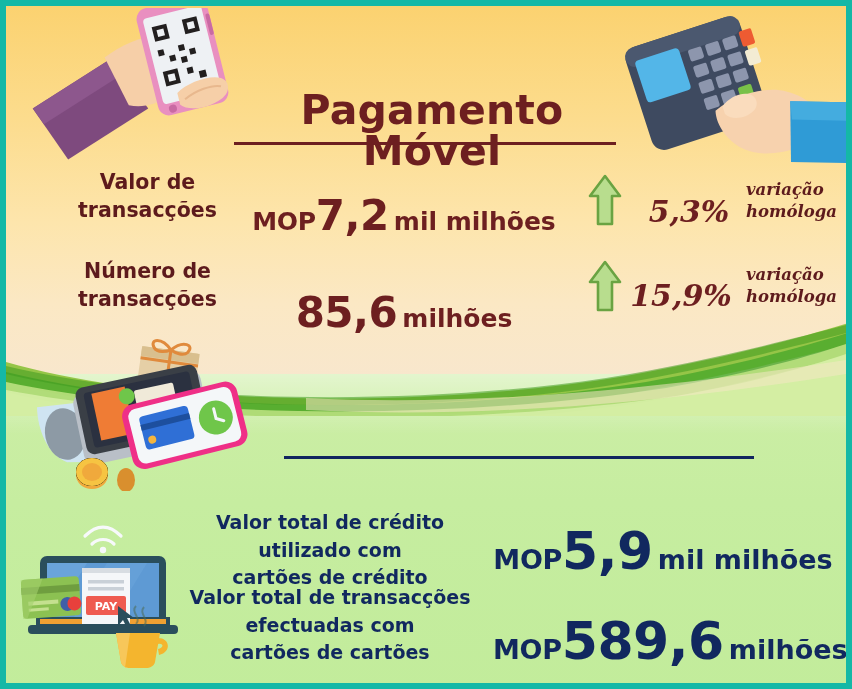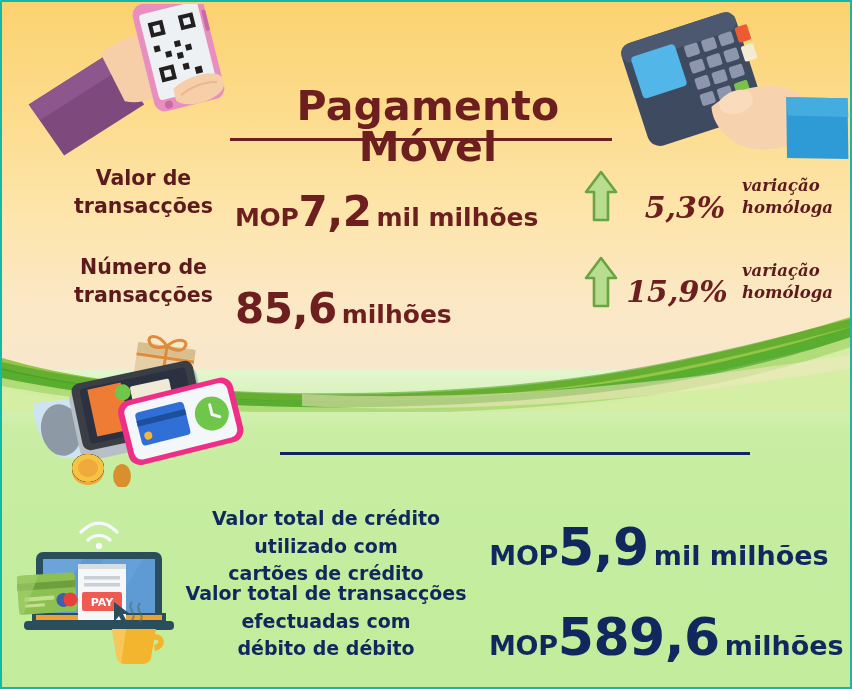--- a/index.html
+++ b/index.html
@@ -4,21 +4,21 @@
 <style>
   html,body{margin:0;padding:0;}
   body{
     width:852px;height:689px;overflow:hidden;
     font-family:"DejaVu Sans",sans-serif;
     background:#ffffff;
   }
   #infographic{
     position:relative;width:852px;height:689px;overflow:hidden;
     box-sizing:border-box;
-    border:2px solid #14b8a6;
+    border:6px solid #14b8a6;
     background:#ffffff;
   }
 
   
   .bg-top{
     position:absolute;left:0;top:0;width:852px;height:372px;
     background:linear-gradient(180deg,#fbd270 0%,#fcdc8d 30%,#fde5ac 58%,#fbe8c4 80%,#f8e7cd 100%);
   }
   .bg-bottom{
     position:absolute;left:0;top:368px;width:852px;height:321px;
@@ -45,21 +45,21 @@
 
   .row{position:absolute;left:0;width:852px;}
   .row-1{top:163px;}
   .row-2{top:246px;}
 
   .lbl{
     position:absolute;left:34px;width:215px;text-align:center;
     font-weight:bold;font-size:20.5px;line-height:1.35;color:#5d1a1c;
   }
   .val{
-    position:absolute;left:233px;width:330px;
+    position:absolute;left:233px;width:330px;text-align:center;
     color:#6d1f20;white-space:nowrap;
   }
   .val .cur{font-weight:bold;font-size:25px;letter-spacing:-.3px;}
   .val .num{font-weight:bold;font-size:42px;letter-spacing:-.5px;}
   .val .unit{font-weight:bold;font-size:25px;}
 
   .arrow{position:absolute;width:34px;height:52px;}
   .pct{
     position:absolute;width:110px;text-align:center;
     font-family:"DejaVu Serif",serif;
@@ -326,21 +326,21 @@
   </div>
 
   <div class="cval" style="left:487px;top:515px;">
     <span class="cur">MOP</span><span class="num">5,9</span>
     <span class="unit">mil milhões</span>
   </div>
 
   <div class="clbl" style="left:174px;top:578px;">
     <span>Valor total de transacções</span><br>
     <span>efectuadas com</span><br>
-    <span>débito de débito</span>
+    <span>cartões de cartões</span>
   </div>
 
   <div class="cval" style="left:487px;top:605px;">
     <span class="cur">MOP</span><span class="num">589,6</span>
     <span class="unit">milhões</span>
   </div>
 
 </div>
 
 </body></html>

